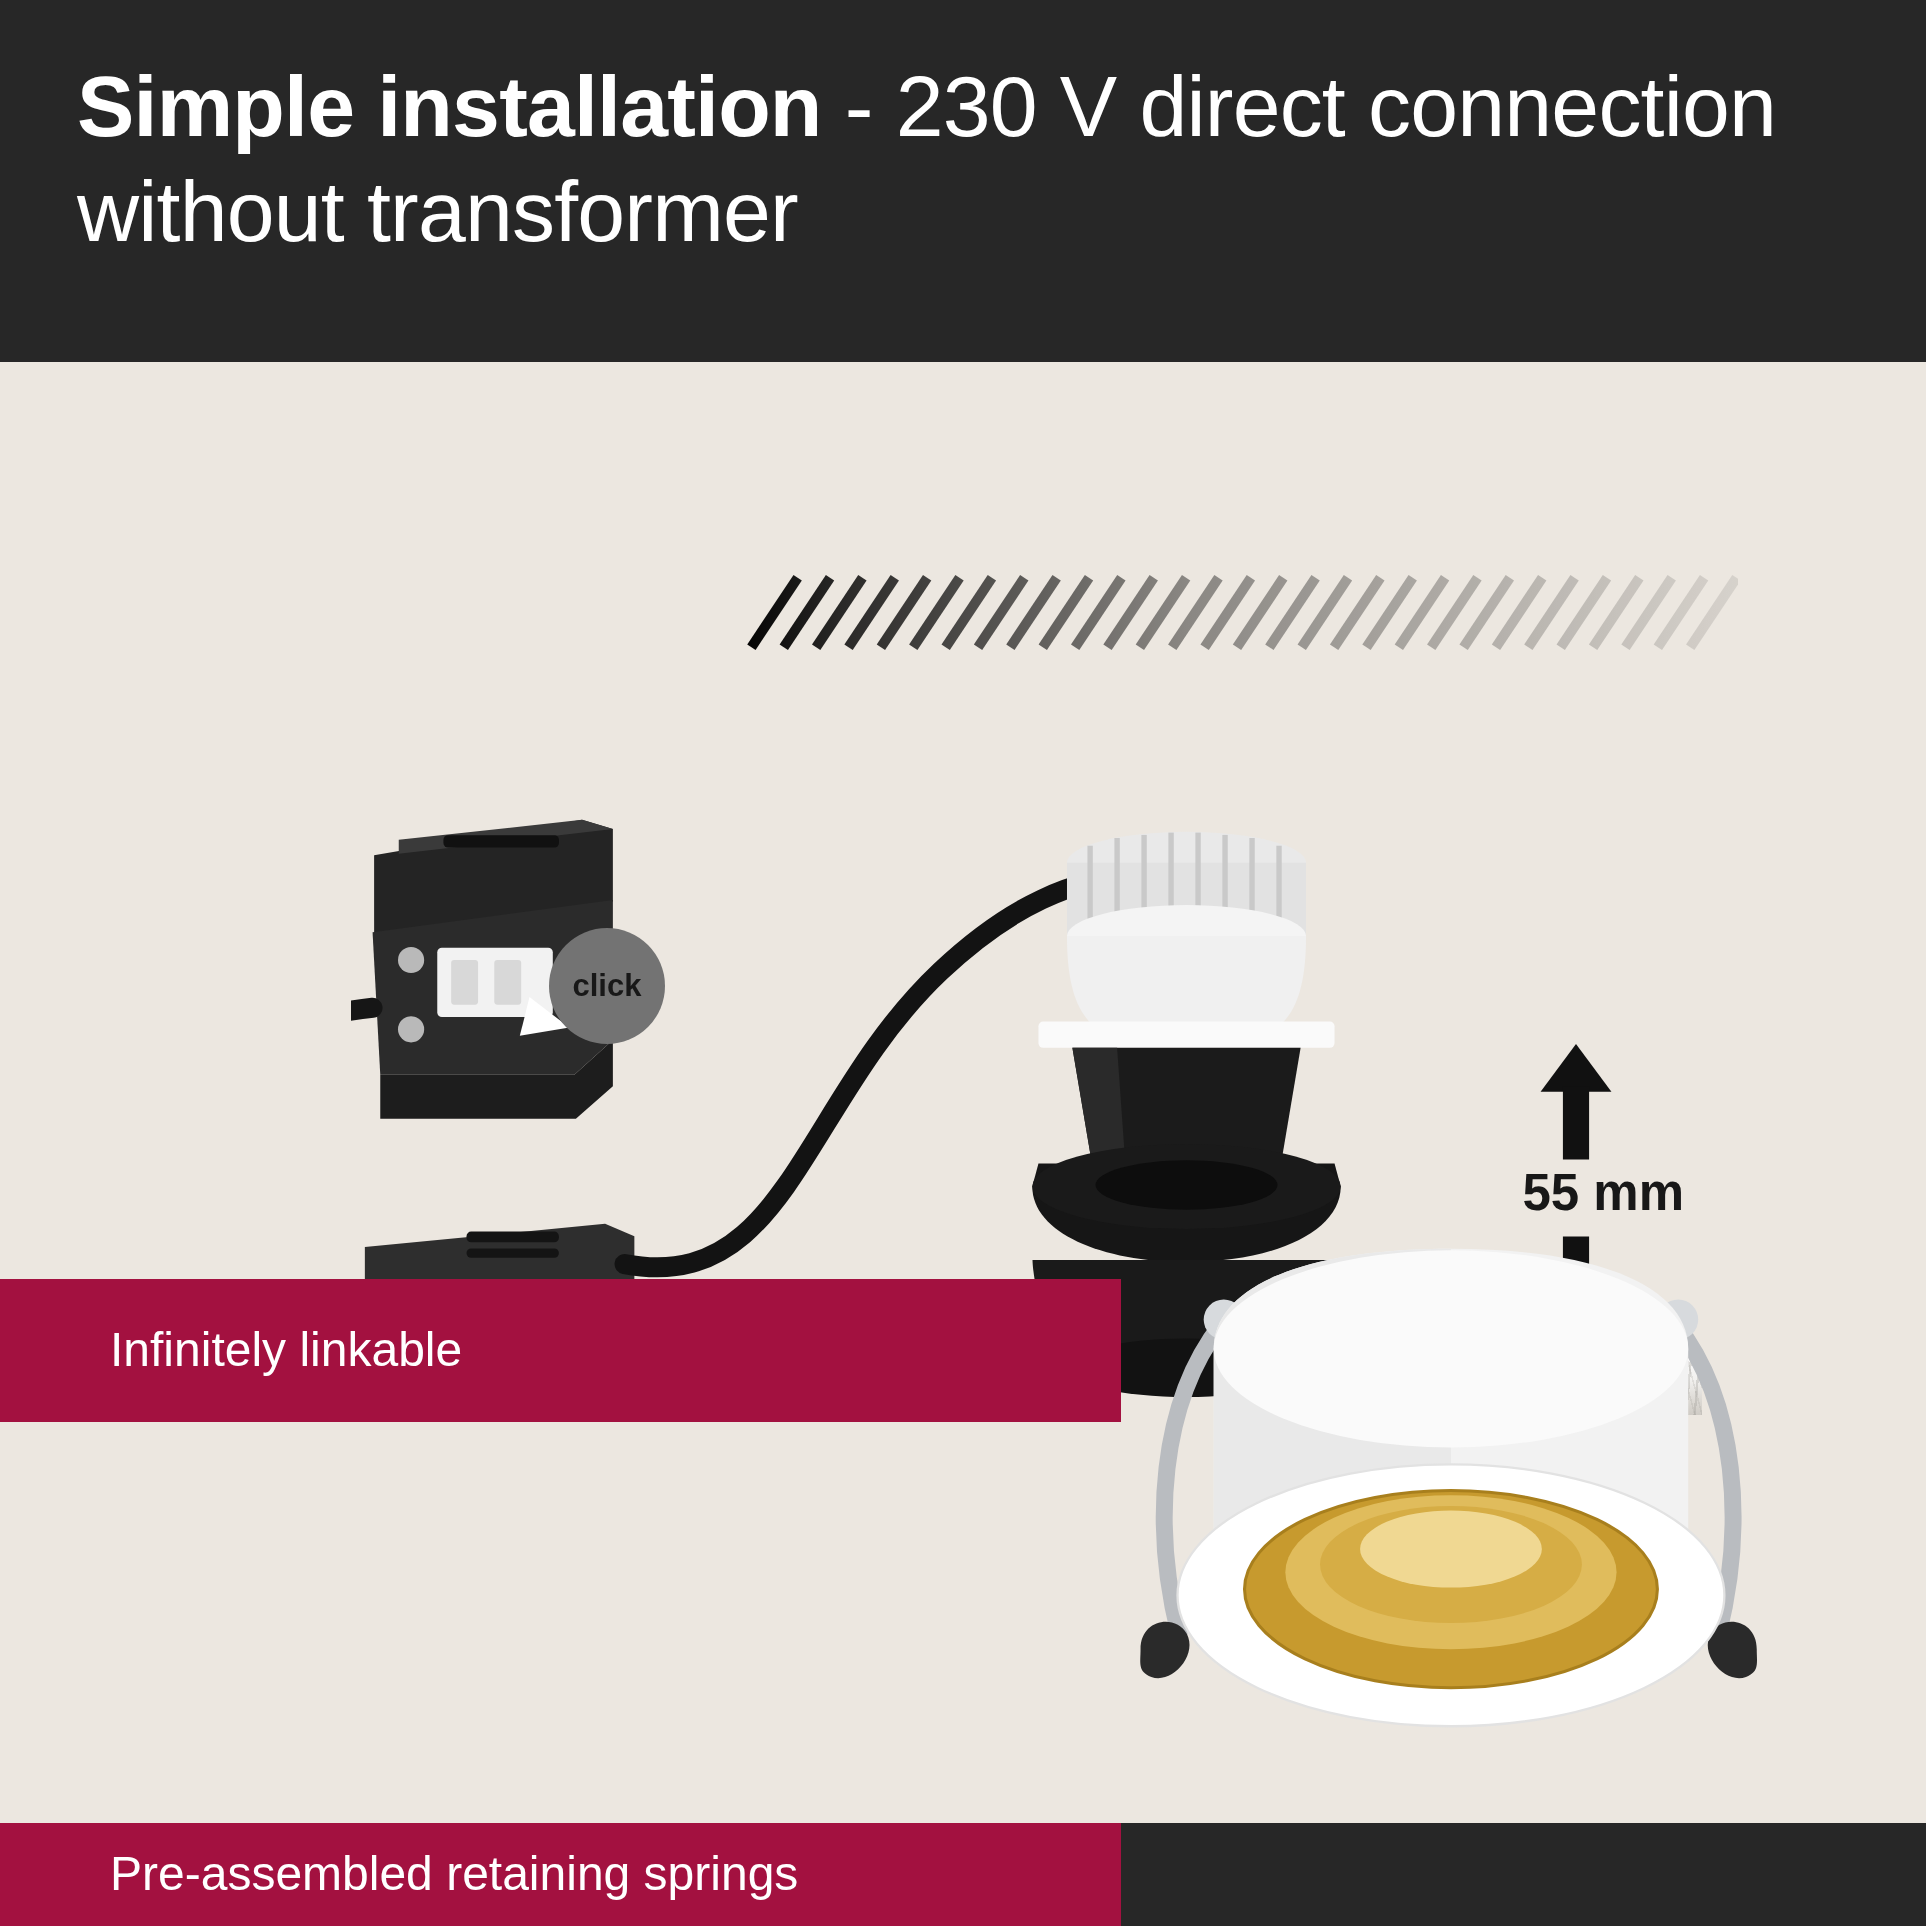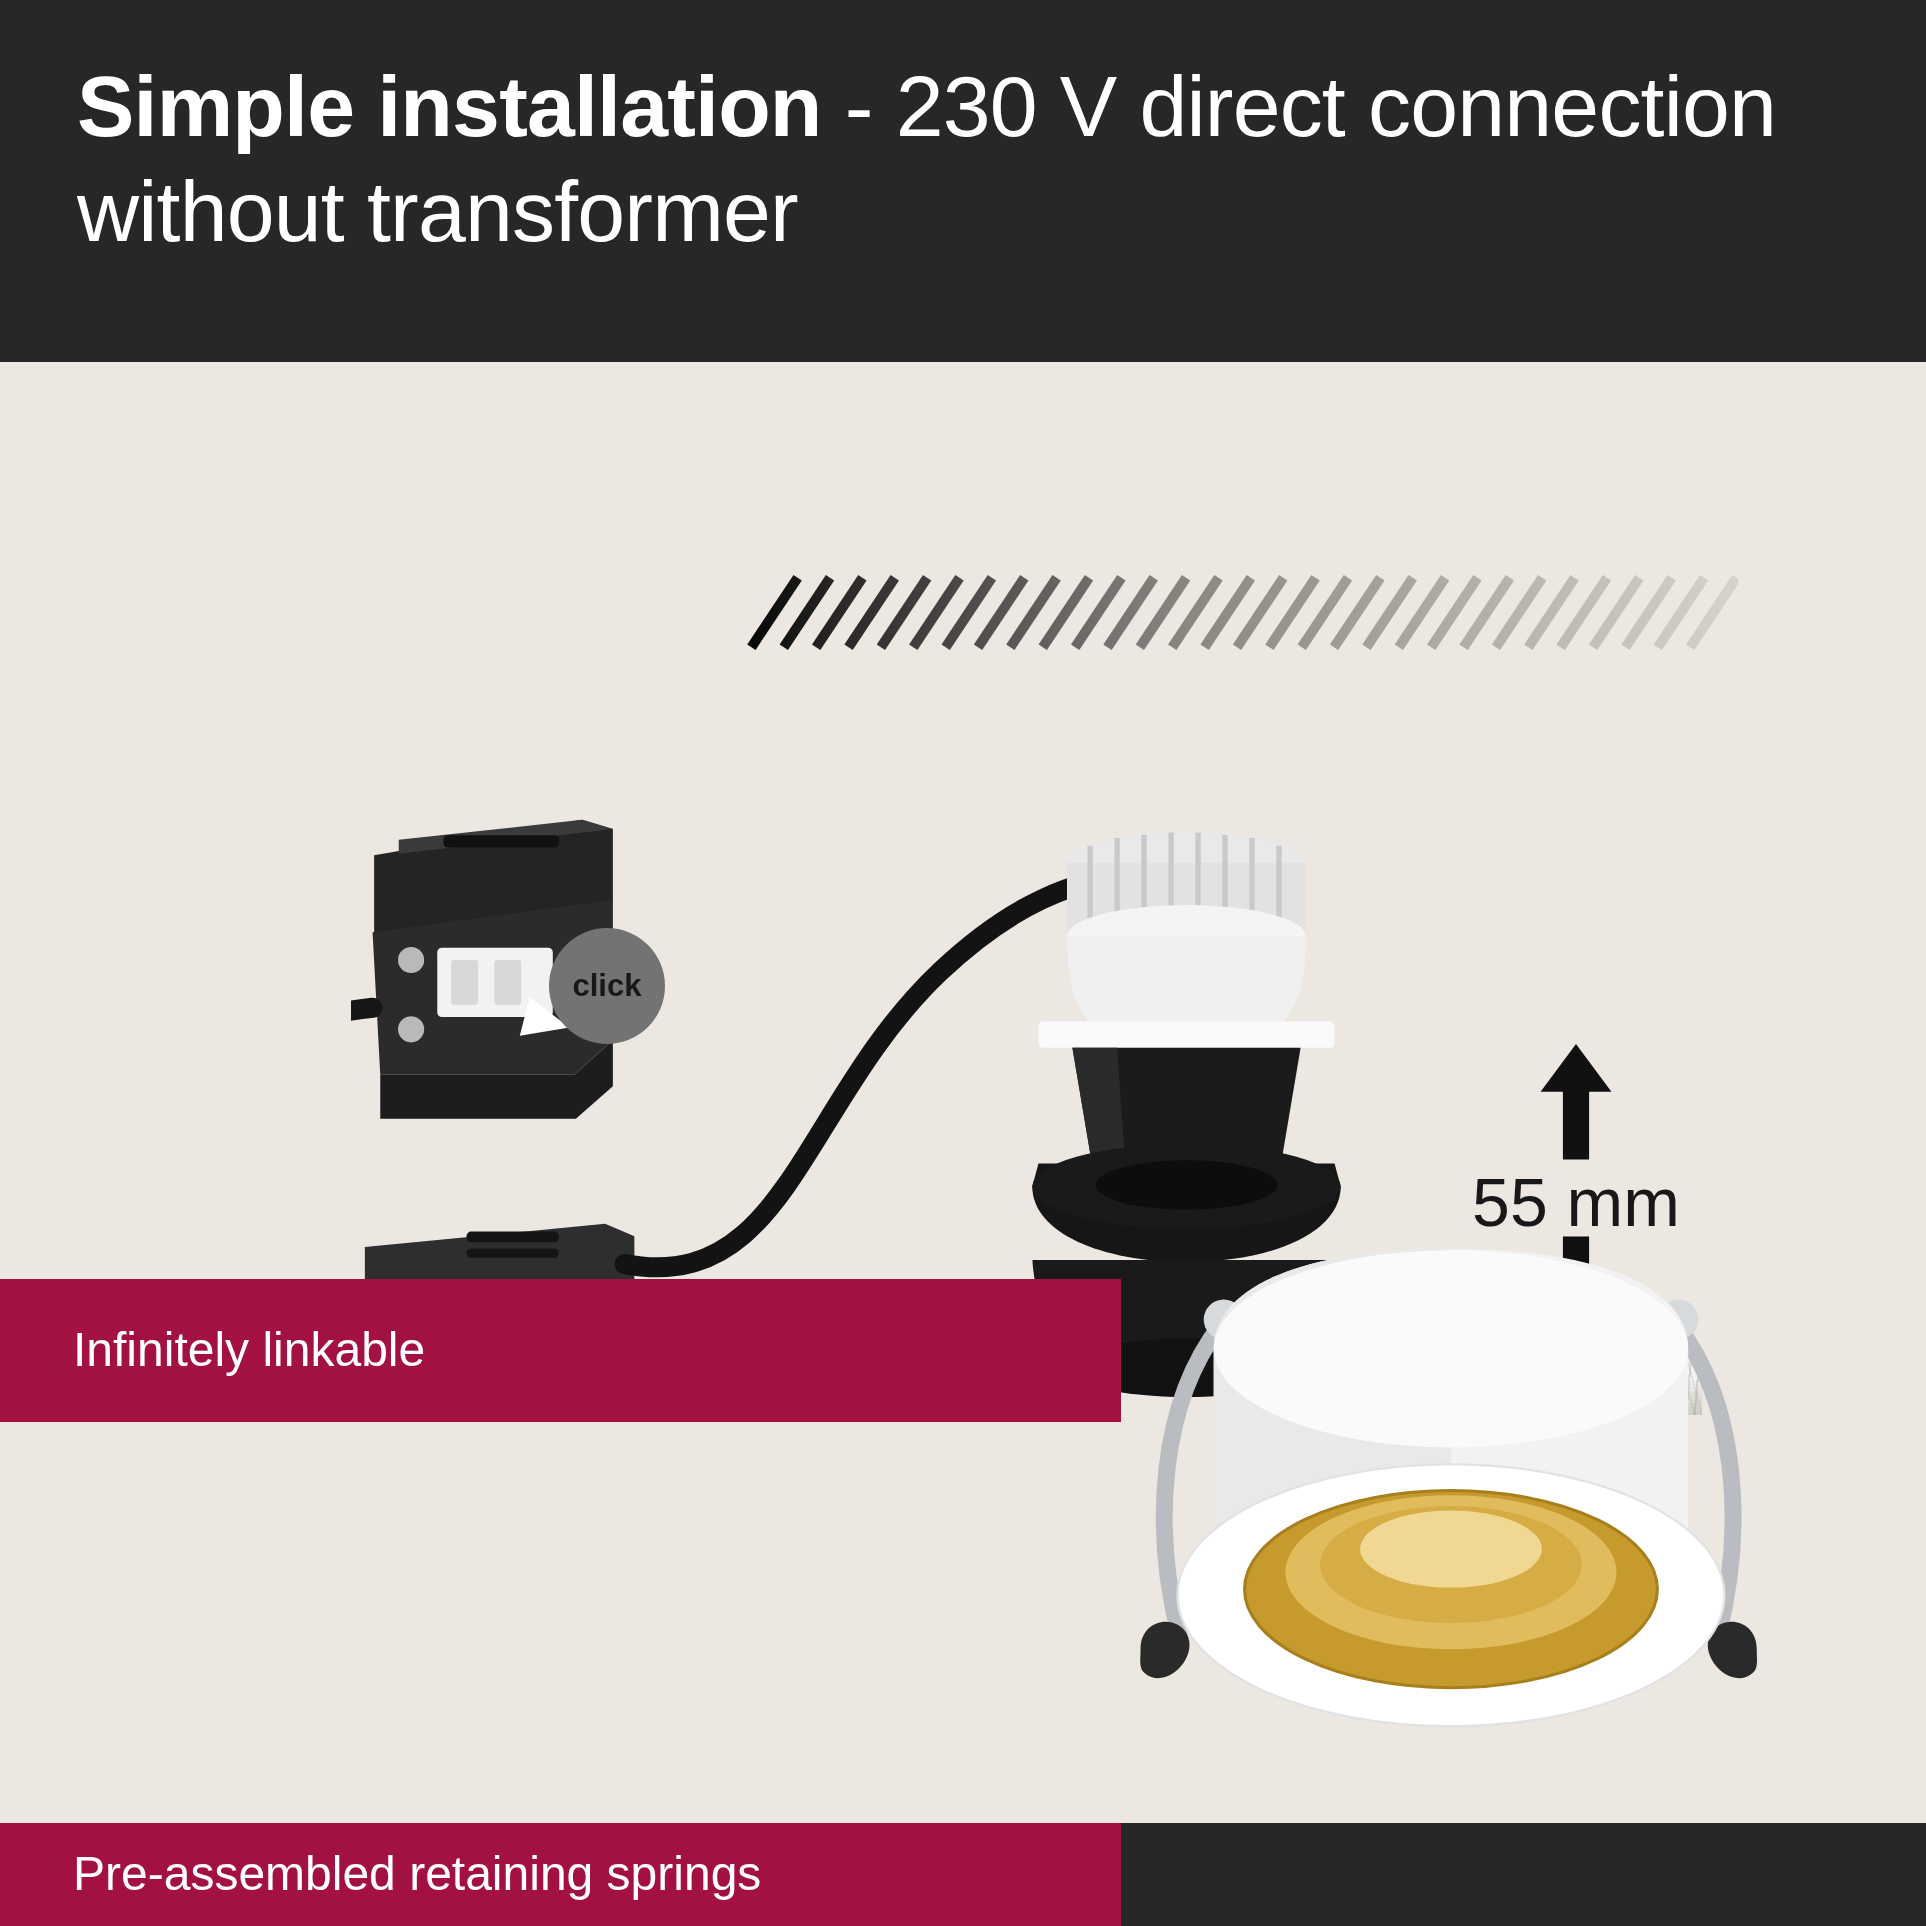--- a/index.html
+++ b/index.html
@@ -50,22 +50,22 @@
   
   .board-hole{
     position:absolute;left:1006px;top:986px;width:354px;height:68px;
     background:#ece7e0;
   }
   
   .dim{
     position:absolute;left:1468px;top:682px;width:216px;height:308px;
   }
   .dim-label{
-    position:absolute;left:0;top:119px;width:216px;text-align:center;
-    font-size:68px;font-weight:400;color:#181818;letter-spacing:0px;
+    position:absolute;left:0;top:119px;width:216px;text-align:right;
+    font-size:51px;font-weight:700;color:#181818;letter-spacing:0px;
   }
   .click-bubble{
     position:absolute;left:549px;top:566px;width:116px;height:116px;
     border-radius:50%;
     background:#737373;
     display:flex;align-items:center;justify-content:center;
     font-size:31px;font-weight:700;color:#181818;
     box-shadow:0 0 0 0 #fff;
   }
   .click-tail{
@@ -76,21 +76,21 @@
     transform:rotate(14deg);
   }
   
   .bars{position:absolute;left:0;top:1279px;width:1926px;height:647px;}
   .bar{
     position:absolute;left:0;
     background:#a31140;
     color:#ffffff;
     box-sizing:border-box;
     display:flex;align-items:center;
-    padding-left:73px;
+    padding-left:110px;
     font-size:48px;
     line-height:1.22;
     letter-spacing:0px;
   }
   .bar1{top:0px;width:1121px;height:143px;}
   .bar2{top:223px;width:1121px;height:239px;}
   .bar3{top:544px;width:1121px;height:103px;}
   .bar-dark{
     position:absolute;left:1121px;top:544px;width:805px;height:103px;background:#272727;
   }

